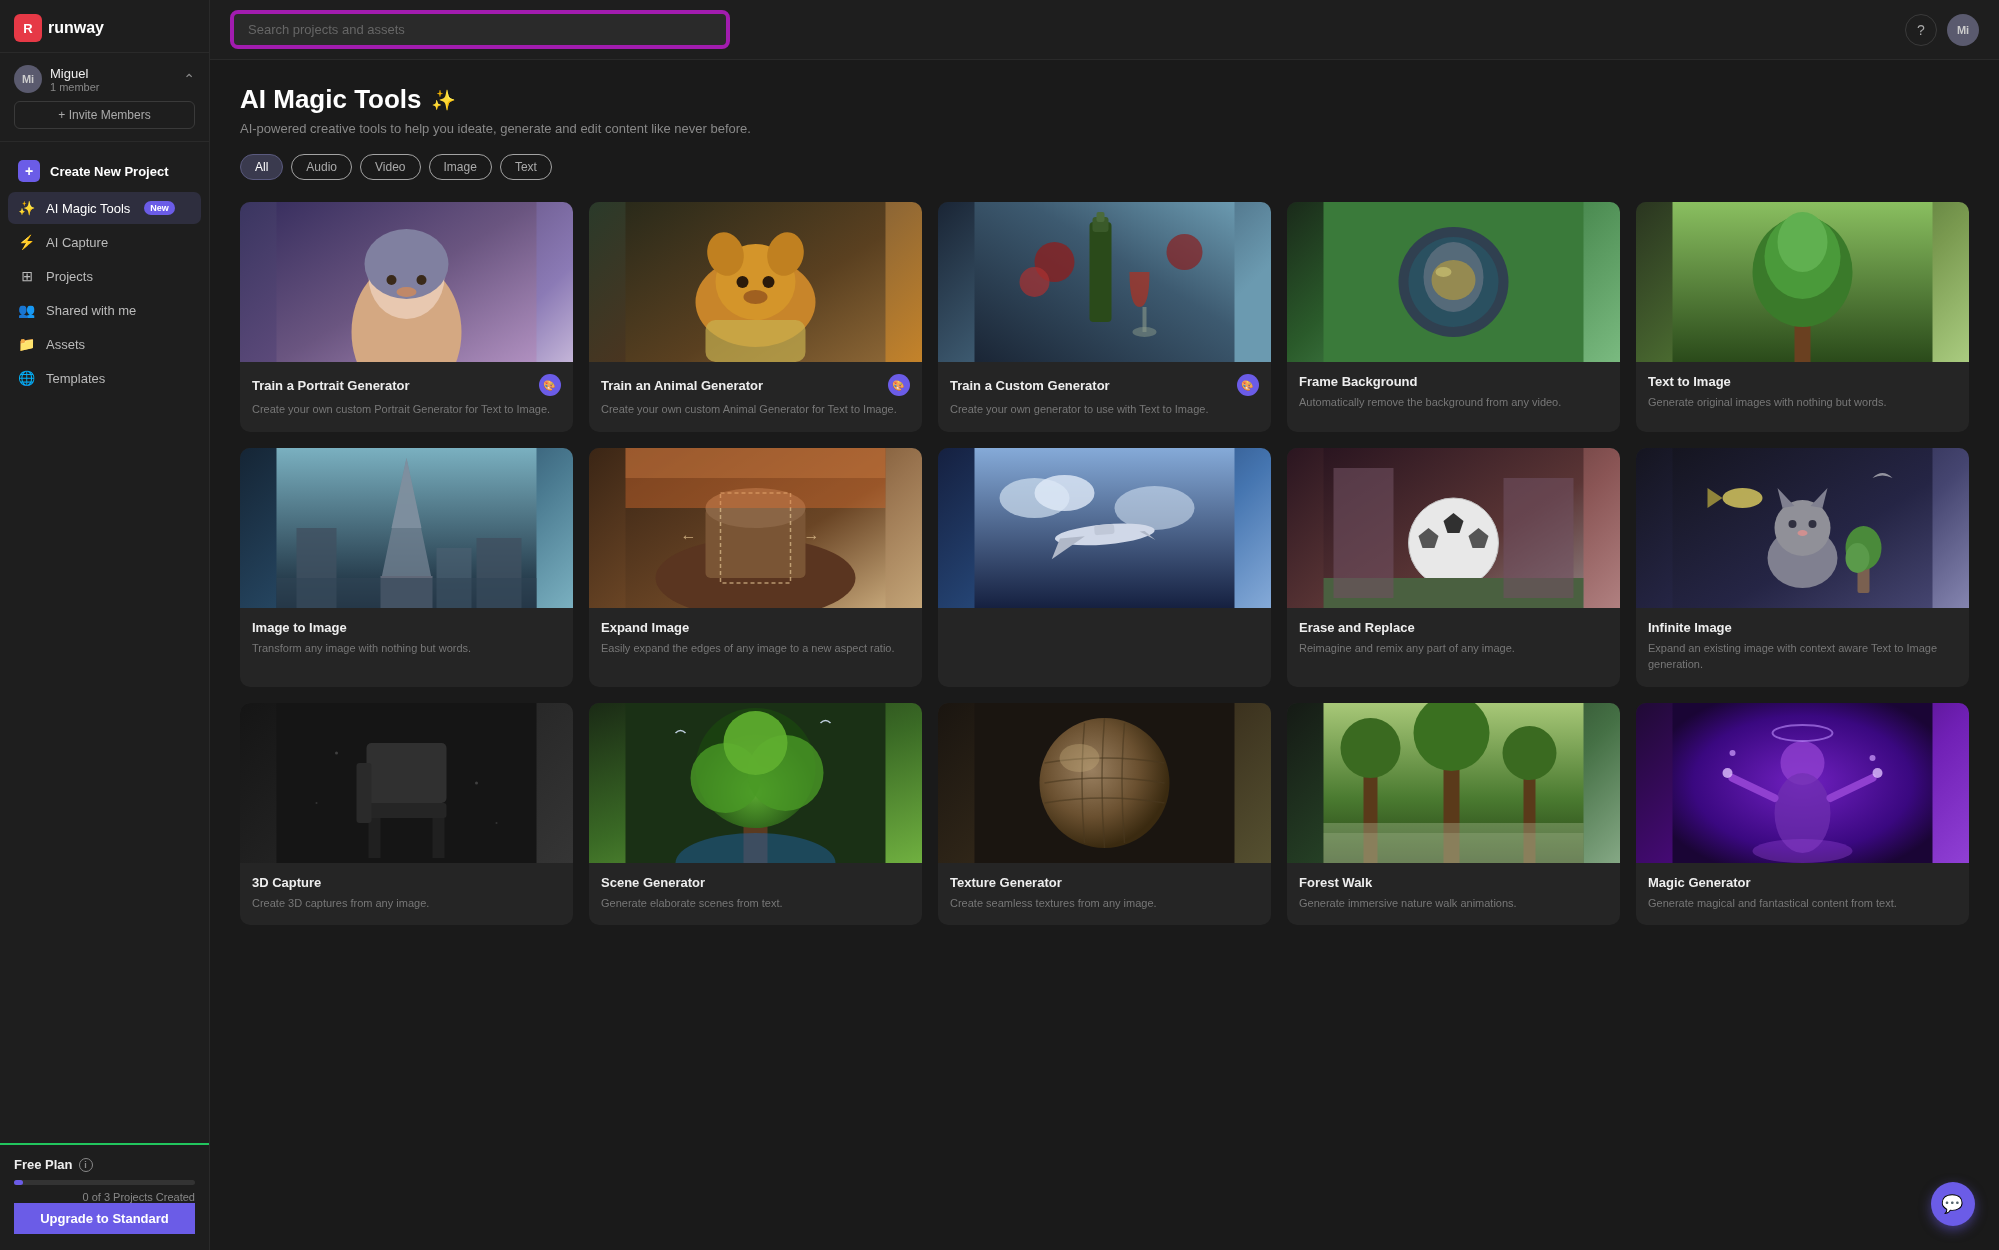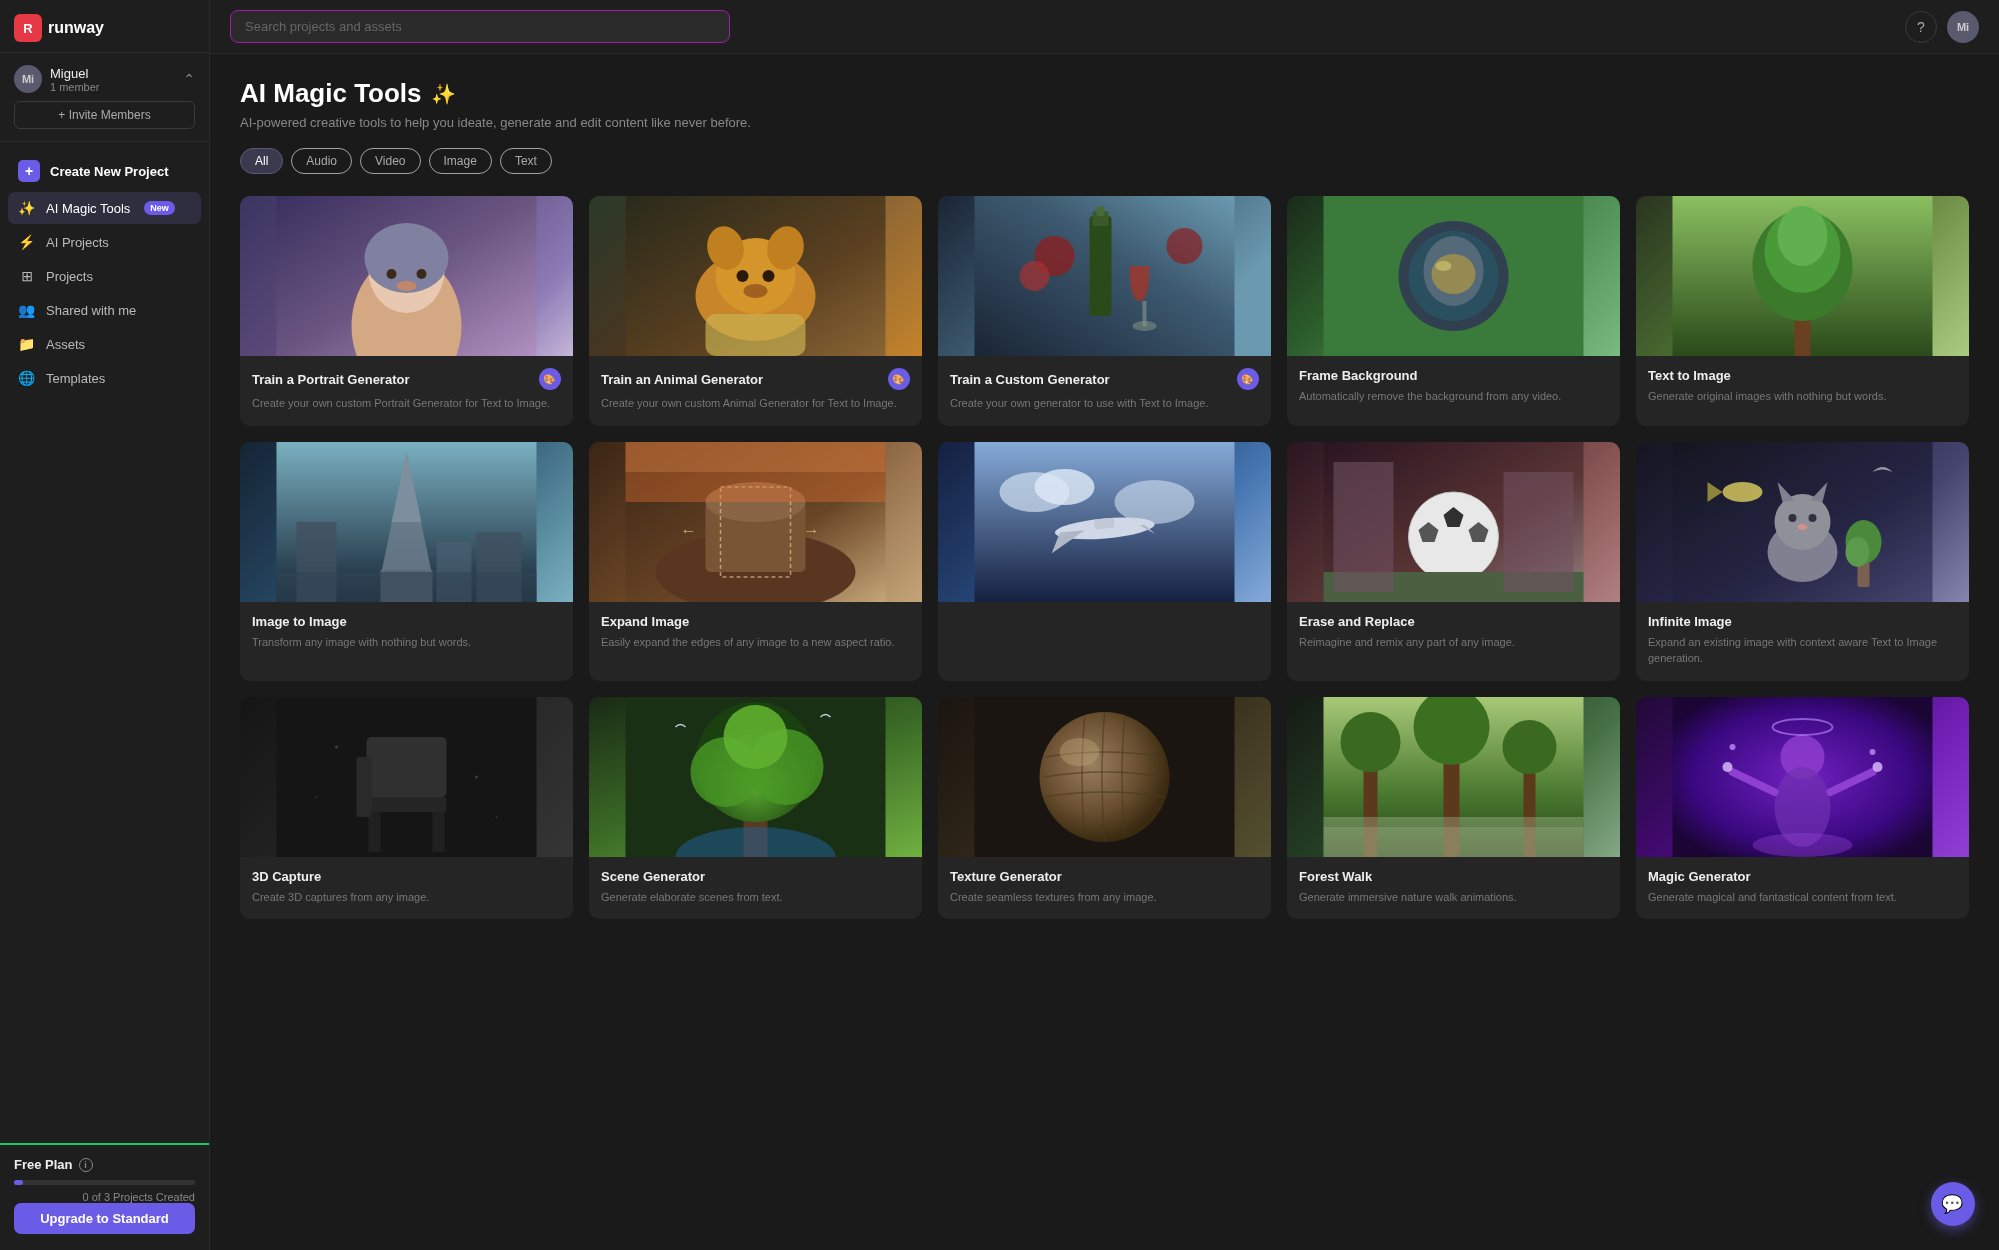--- a/index.html
+++ b/index.html
@@ -208,21 +208,21 @@
     #projects-count {
       font-size: 11px;
       color: #888;
       text-align: right;
     }
 
     #upgrade-btn {
       width: 100%;
       background: #6b5ce7;
       border: none;
-      border-radius: 7px;
+      border-radius: 0;
       color: #fff;
       padding: 8px;
       cursor: pointer;
       font-size: 13px;
       font-weight: 600;
     }
 
     
     #main {
       flex: 1;
@@ -238,21 +238,21 @@
       padding: 10px 20px;
       background: #1e1e1e;
       border-bottom: 1px solid #2a2a2a;
       gap: 12px;
     }
 
     #search-bar {
       flex: 1;
       max-width: 500px;
       background: #2a2a2a;
-      border: 1px solid #a21caf;
+      border: 4px solid #a21caf;
       border-radius: 8px;
       padding: 8px 14px;
       color: #aaa;
       font-size: 13px;
       outline: none;
     }
     #search-bar::placeholder { color: #666; }
 
     #topbar-right {
       display: flex;
@@ -476,21 +476,21 @@
     </button>
 
     <div class="nav-item active">
       <span class="nav-icon">✨</span>
       <span>AI Magic Tools</span>
       <span class="badge-new">New</span>
     </div>
 
     <div class="nav-item">
       <span class="nav-icon">⚡</span>
-      <span>AI Projects</span>
+      <span>AI Capture</span>
     </div>
 
     <div class="nav-item">
       <span class="nav-icon">⊞</span>
       <span>Projects</span>
     </div>
 
     <div class="nav-item">
       <span class="nav-icon">👥</span>
       <span>Shared with me</span>

